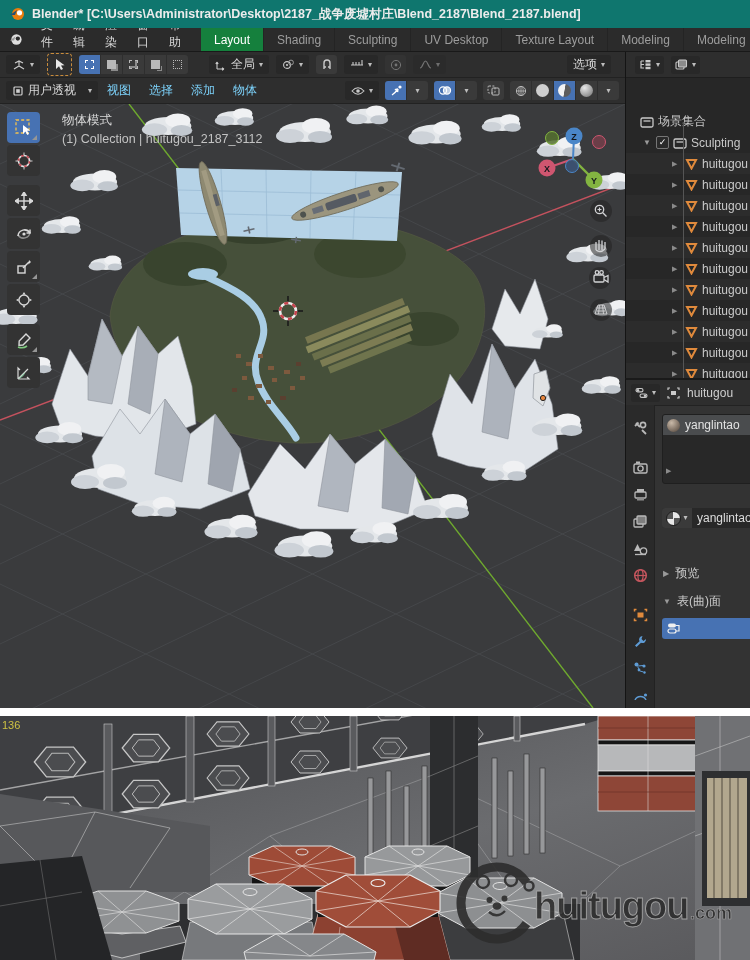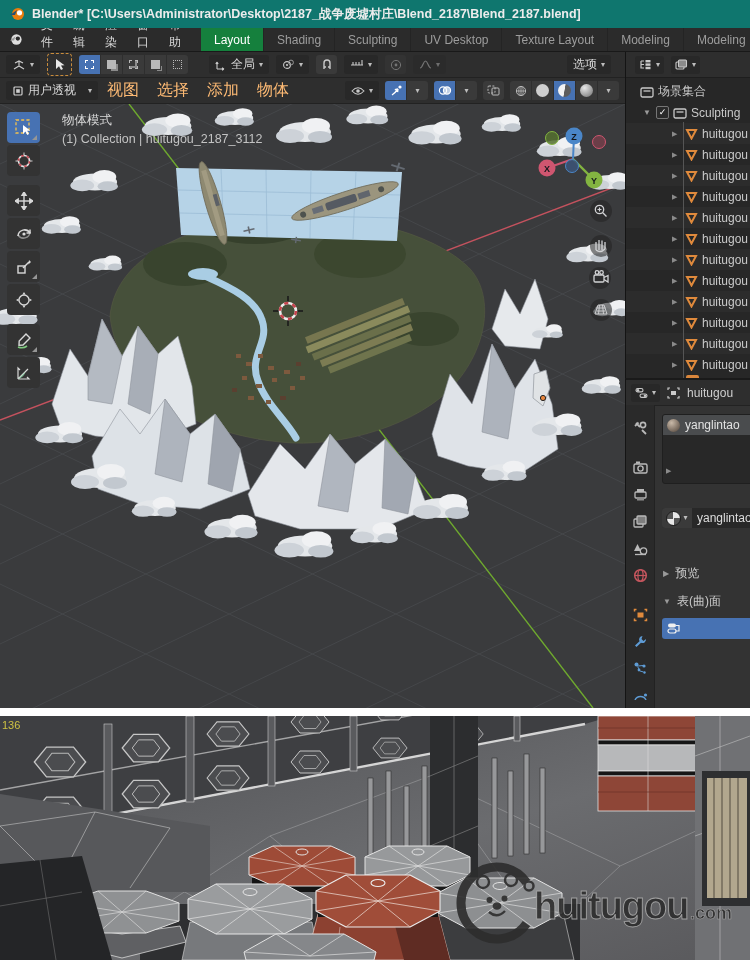--- a/index.html
+++ b/index.html
@@ -22,21 +22,21 @@
   
   .well{background:#282828;border-radius:3px;height:19px;display:flex;align-items:center;padding:0 6px;gap:4px;color:#d8d8d8;font-size:12px;white-space:nowrap;}
   .caret{font-size:8px;color:#bdbdbd;line-height:1;}
   .tbtn{height:19px;min-width:21px;background:#3a3a3a;border-radius:3px;display:flex;align-items:center;justify-content:center;}
   .tbtn.blue{background:#4772b3;}
   .tbtn.dim{opacity:.45;}
   .seg{display:flex;gap:1px;}
   .seg .tbtn{border-radius:0;}
   .seg .tbtn:first-child{border-radius:3px 0 0 3px;}
   .seg .tbtn:last-child{border-radius:0 3px 3px 0;}
-  .mlabel{color:#fdba74;font-size:16px;padding:0 9px;}
+  .mlabel{color:#7dd3fc;font-size:12px;padding:0 9px;}
 
   
   .vp-region{position:absolute;top:52px;left:0;width:625px;height:656px;}
   .toolsettings{height:26px;background:#2e2e2e;border-bottom:1px solid #222;display:flex;align-items:center;padding:0 6px;gap:7px;box-sizing:border-box;position:relative;}
   .cursor-tool{width:23px;height:21px;background:#2f2f2f;border:1px dashed #c98c3c;border-radius:4px;display:flex;align-items:center;justify-content:center;}
   .opt-right{position:absolute;right:14px;}
   .vp-header{height:26px;background:#2e2e2e;border-bottom:1px solid #222;display:flex;align-items:center;padding:0 6px;box-sizing:border-box;position:relative;}
   .vph-right{position:absolute;right:6px;display:flex;gap:6px;align-items:center;}
   .vp-canvas{position:relative;width:625px;height:604px;background:#3a3b3d;overflow:hidden;}
   .overlay1{position:absolute;left:62px;top:8px;color:#dadada;font-size:12.5px;}
@@ -534,21 +534,21 @@
       <span class="well" style="padding:0 4px;height:18px;">
         <svg width="13" height="12" viewBox="0 0 13 12">
             <rect x="1" y="3" width="8" height="7" rx="1" fill="none" stroke="#c9c9c9" stroke-width="1.1"></rect>
             <rect x="3.5" y="1" width="8" height="7" rx="1" fill="#8a8a8a" stroke="#c9c9c9" stroke-width="1.1"></rect>
           </svg>
         <span class="caret">▾</span>
       </span>
     </div>
     <div class="otree">
       <div class="vline"></div>
-      <div class="orow" style="padding-left:14px;">
+      <div class="orow" style="padding-left:14px;margin-top:30px;">
         <svg width="14" height="12" viewBox="0 0 14 12">
             <rect x="1" y="2" width="12" height="9" rx="1.5" fill="none" stroke="#c9c9c9" stroke-width="1.3"></rect>
             <line x1="3.5" y1="5" x2="10.5" y2="5" stroke="#c9c9c9" stroke-width="1.3"></line>
           </svg>
         <span>场景集合</span>
       </div>
       <div class="orow" style="padding-left:16px;">
         <span class="exp">▼</span>
         <span class="checkbox">✓</span>
         <svg width="14" height="12" viewBox="0 0 14 12">

